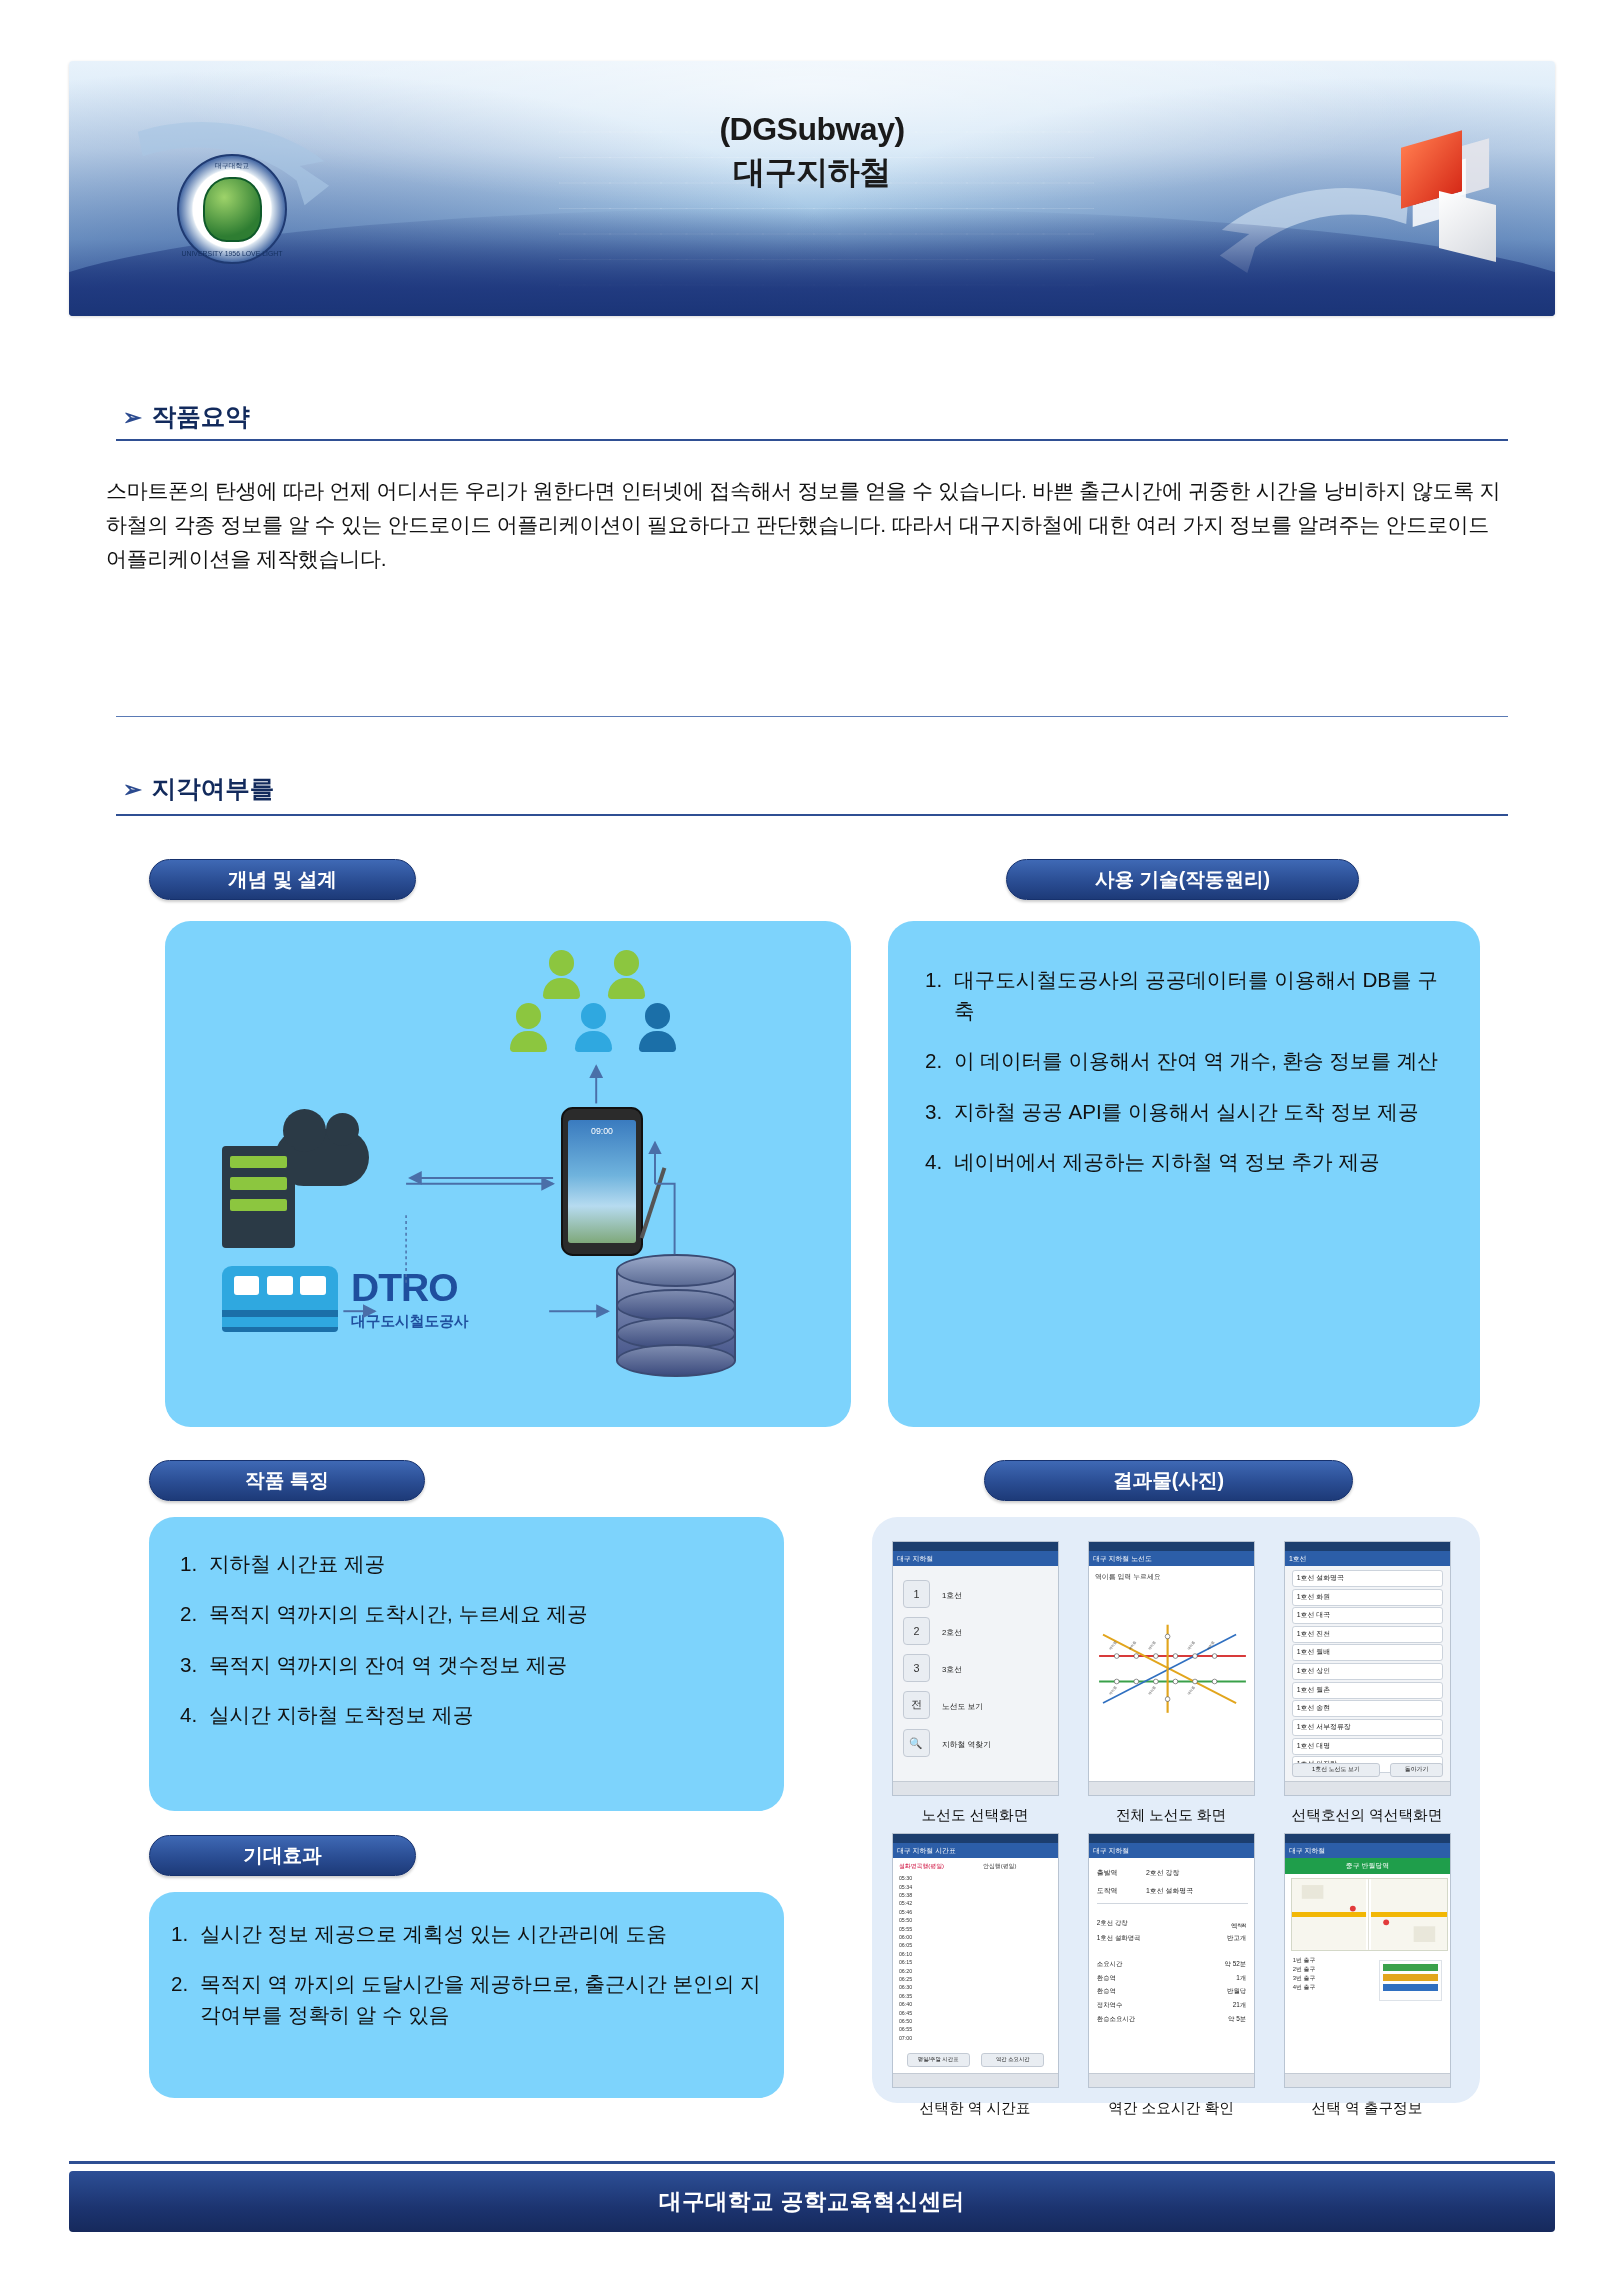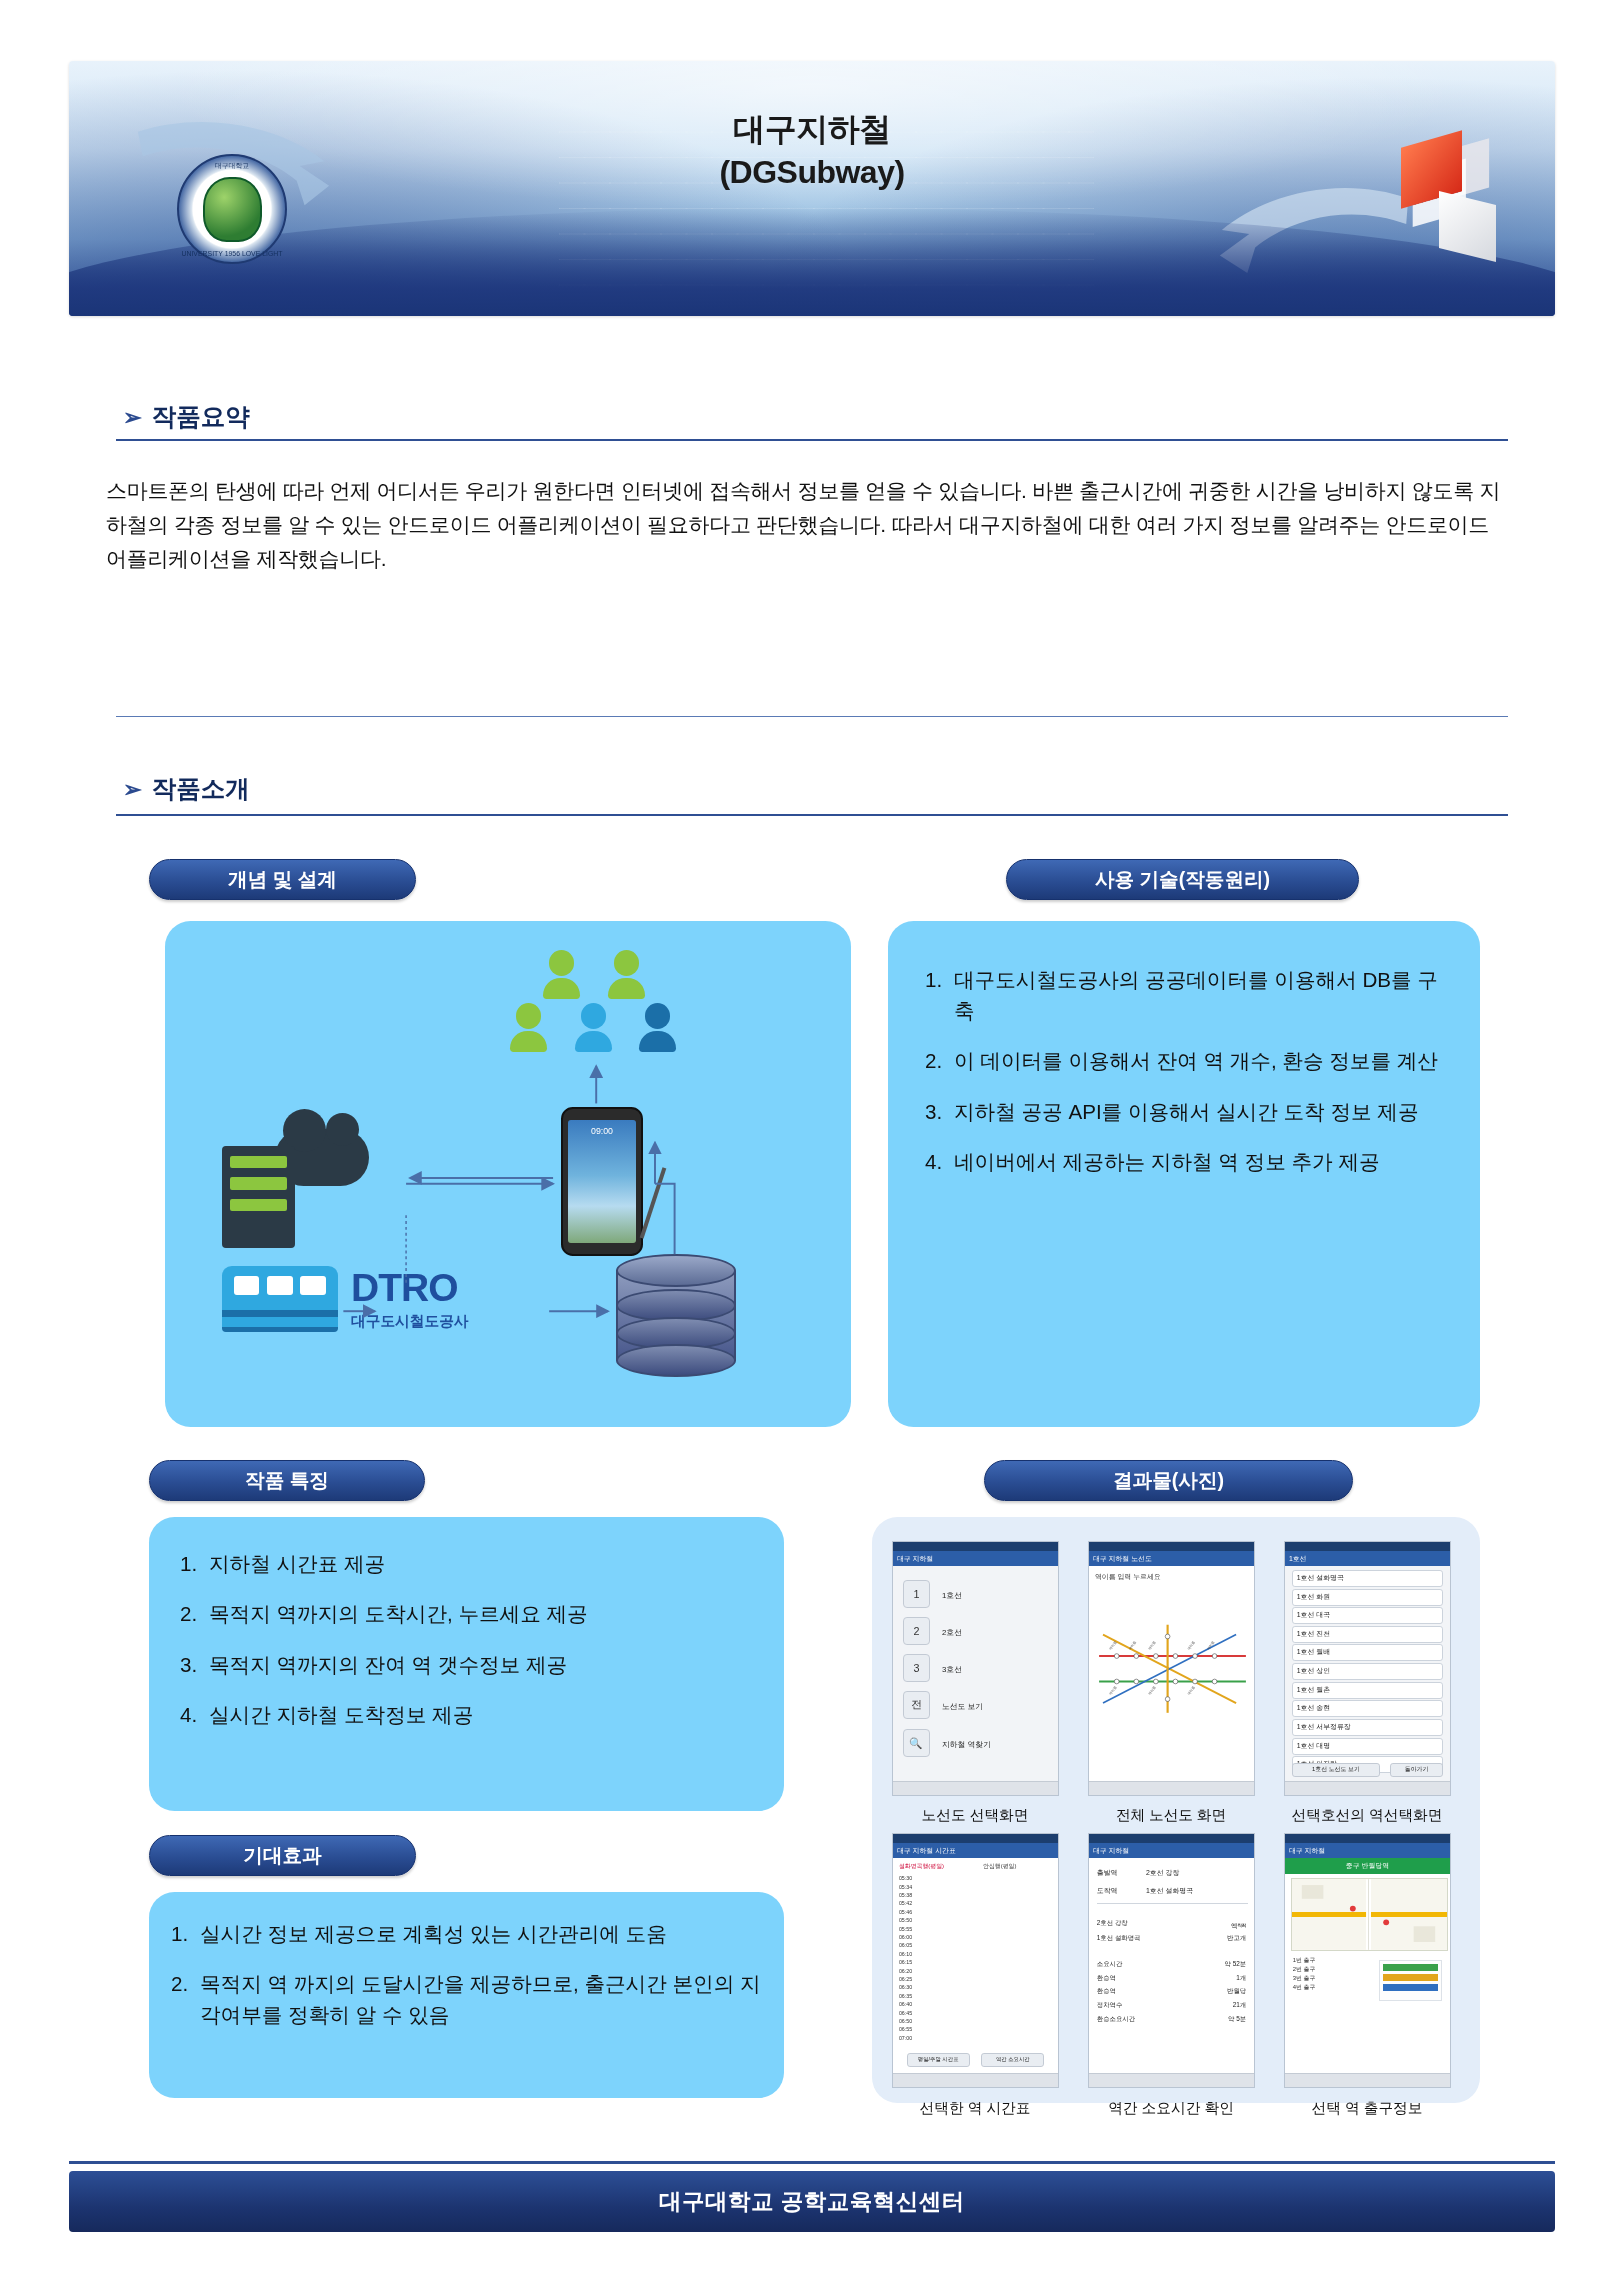--- a/index.html
+++ b/index.html
@@ -491,36 +491,36 @@
       <div class="logo-seal-text">
         <span class="t">대구대학교</span>
         <span class="b">UNIVERSITY 1956 LOVE LIGHT</span>
       </div>
     </div>
 
     <div class="cube"></div>
     <div class="cube2"></div>
 
     <div class="banner-title">
+      <div>(DGSubway)</div>
       <div>대구지하철</div>
-      <div>(DGSubway)</div>
     </div>
   </div>
 
   <div class="section-head" style="left:123px; top:400px;">
     <span class="bullet">➢</span><span>작품요약</span>
   </div>
   <div class="rule" style="left:116px; top:439px; width:1392px;"></div>
 
   <div class="summary-text"> 스마트폰의 탄생에 따라 언제 어디서든 우리가 원한다면 인터넷에 접속해서 정보를 얻을 수 있습니다. 바쁜 출근시간에 귀중한 시간을 낭비하지 않도록 지하철의 각종 정보를 알 수 있는 안드로이드 어플리케이션이 필요하다고 판단했습니다.  따라서 대구지하철에 대한 여러 가지 정보를 알려주는 안드로이드 어플리케이션을 제작했습니다.</div>
 
   <div class="rule thin" style="left:116px; top:716px; width:1392px;"></div>
 
   <div class="section-head" style="left:123px; top:772px;">
-    <span class="bullet">➢</span><span>작품소개</span>
+    <span class="bullet">➢</span><span>지각여부를</span>
   </div>
   <div class="rule" style="left:116px; top:814px; width:1392px;"></div>
 
   <div class="pill" style="left:149px; top:859px; width:267px;">
     <span>개념 및 설계</span>
   </div>
 
   <div class="panel" style="left:165px; top:921px; width:686px; height:506px;">
 
     <div class="people" style="left:0; top:0;">

